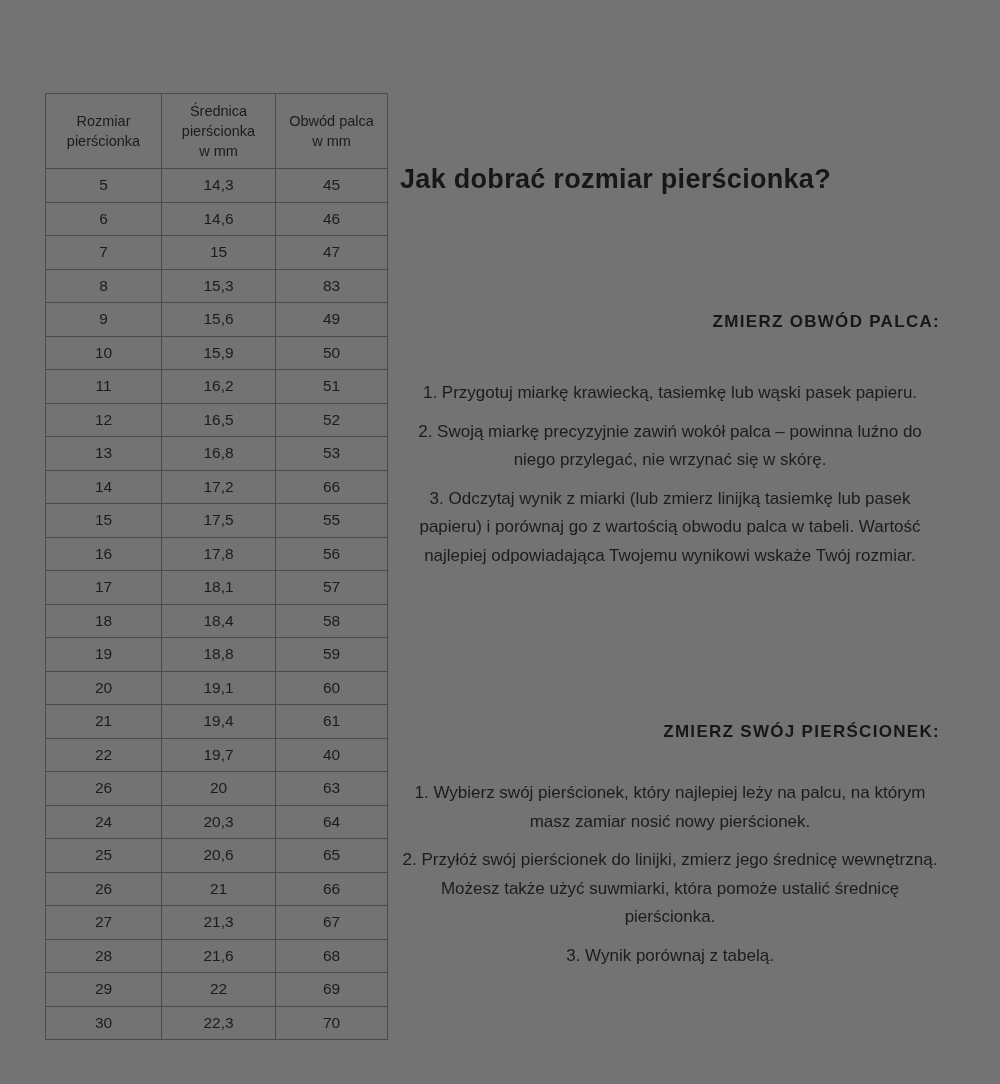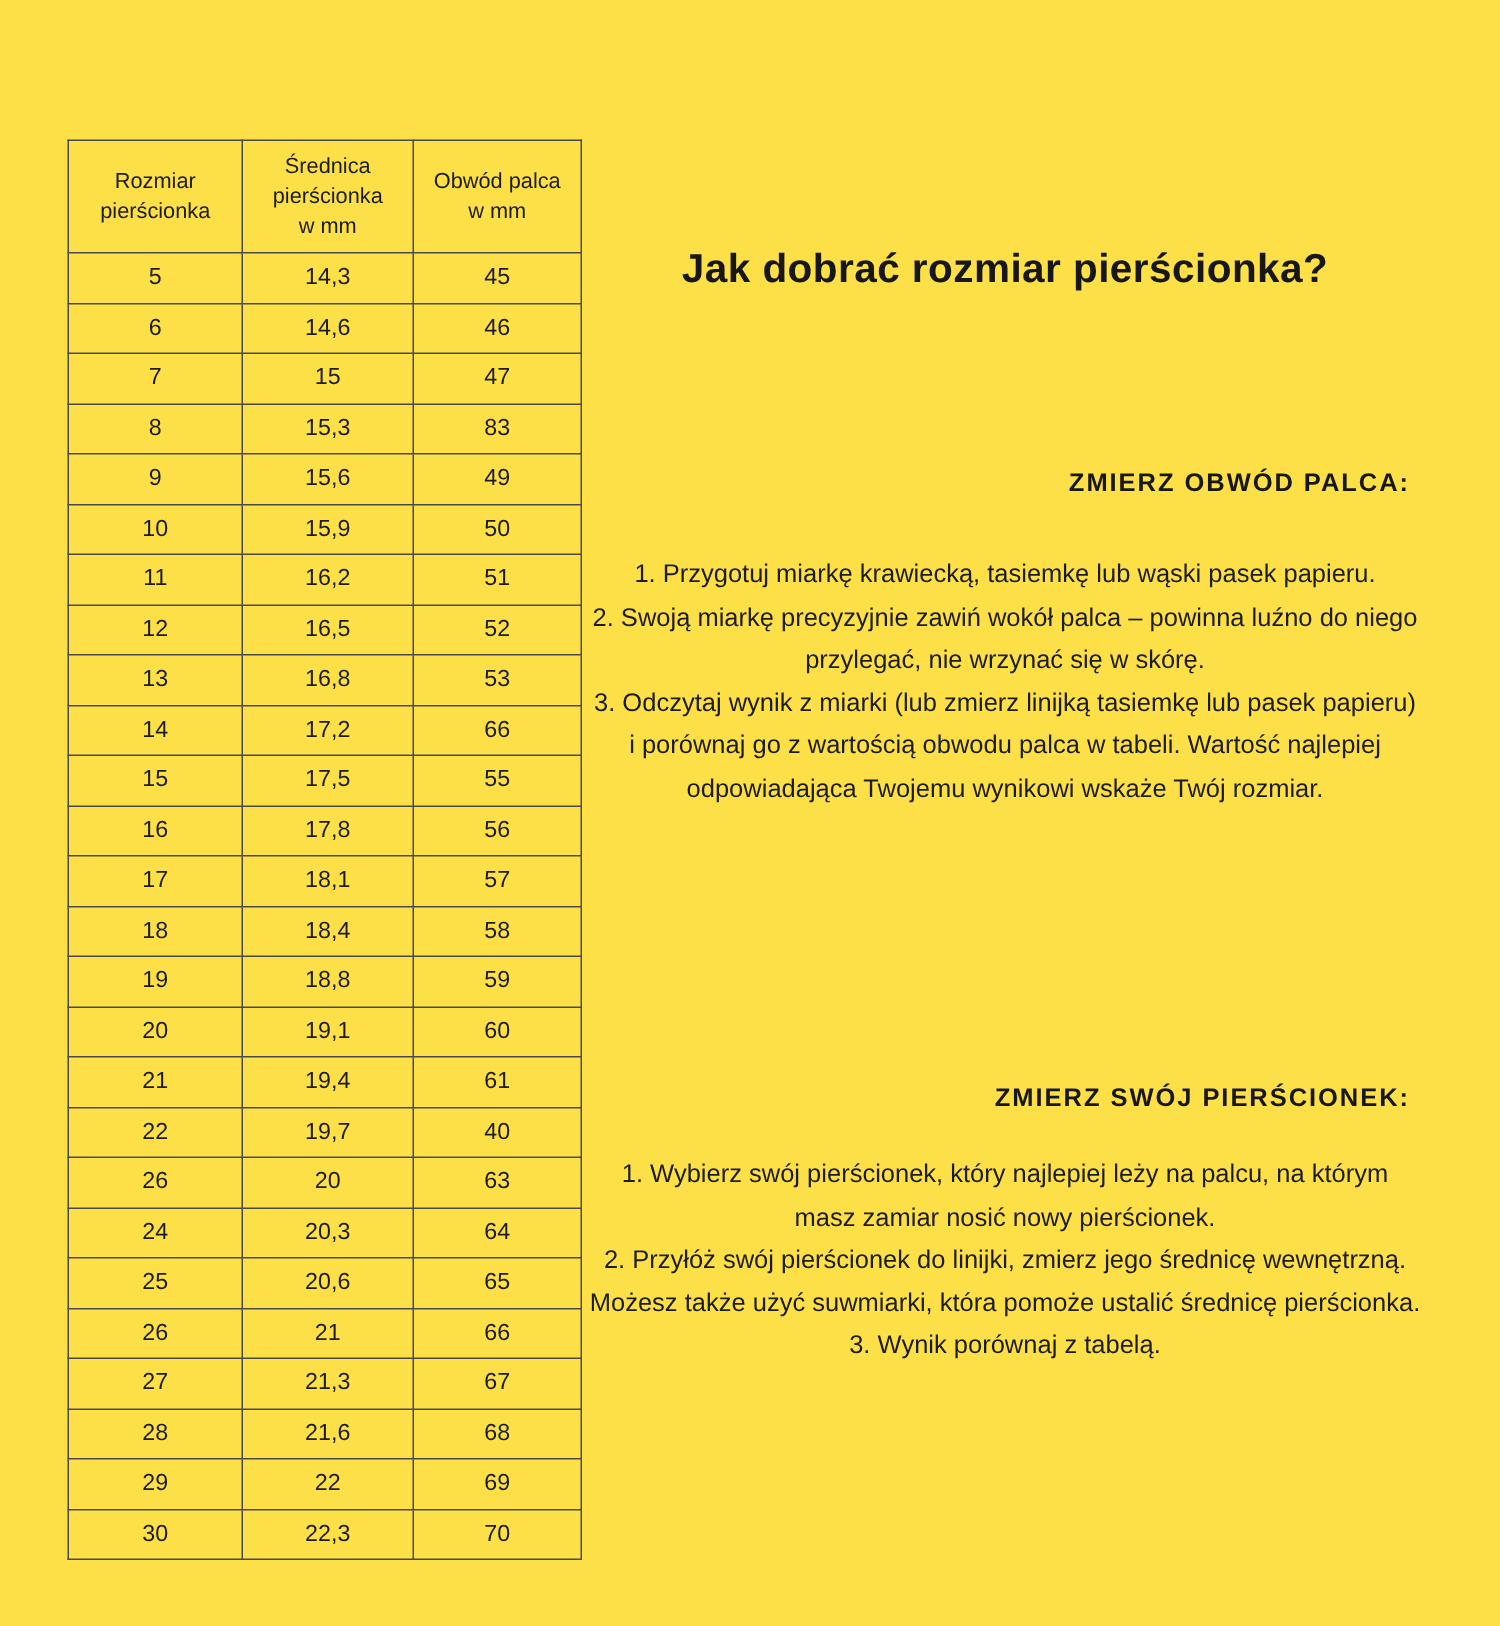--- a/index.html
+++ b/index.html
@@ -9,21 +9,21 @@
     width: 1000px;
     height: 1084px;
     font-family: "Liberation Sans", sans-serif;
     color: #1c1c1c;
     position: relative;
   }
   .page {
     position: relative;
     width: 1000px;
     height: 1084px;
-    background: #fde047;
+    background: #737373;
     overflow: hidden;
   }
   table.size-table {
     position: absolute;
     left: 45px;
     top: 93px;
     width: 327px;
     border-collapse: collapse;
     table-layout: fixed;
   }
@@ -44,21 +44,20 @@
   table.size-table td {
     height: 32.5px;
     font-size: 15.5px;
   }
   .page-title {
     position: absolute;
     left: 400px;
     top: 164px;
     width: 540px;
     margin: 0;
-    text-align: center;
     font-size: 27px;
     font-weight: 700;
     letter-spacing: 0.3px;
     color: #171717;
   }
   .section-heading {
     position: absolute;
     left: 400px;
     width: 540px;
     margin: 0;
@@ -74,21 +73,21 @@
     position: absolute;
     left: 392px;
     width: 556px;
     text-align: center;
     font-size: 17px;
     line-height: 28.5px;
     color: #1c1c1c;
   }
   .steps.first { top: 369px; }
   .steps.second { top: 769px; }
-  .steps p { margin: 0; }
+  .steps p { margin: 10px; }
 </style>
 </head>
 <body>
 
 <div class="page">
 
   <table class="size-table">
     <thead>
       <tr>
         <th style="width:111px">Rozmiar

